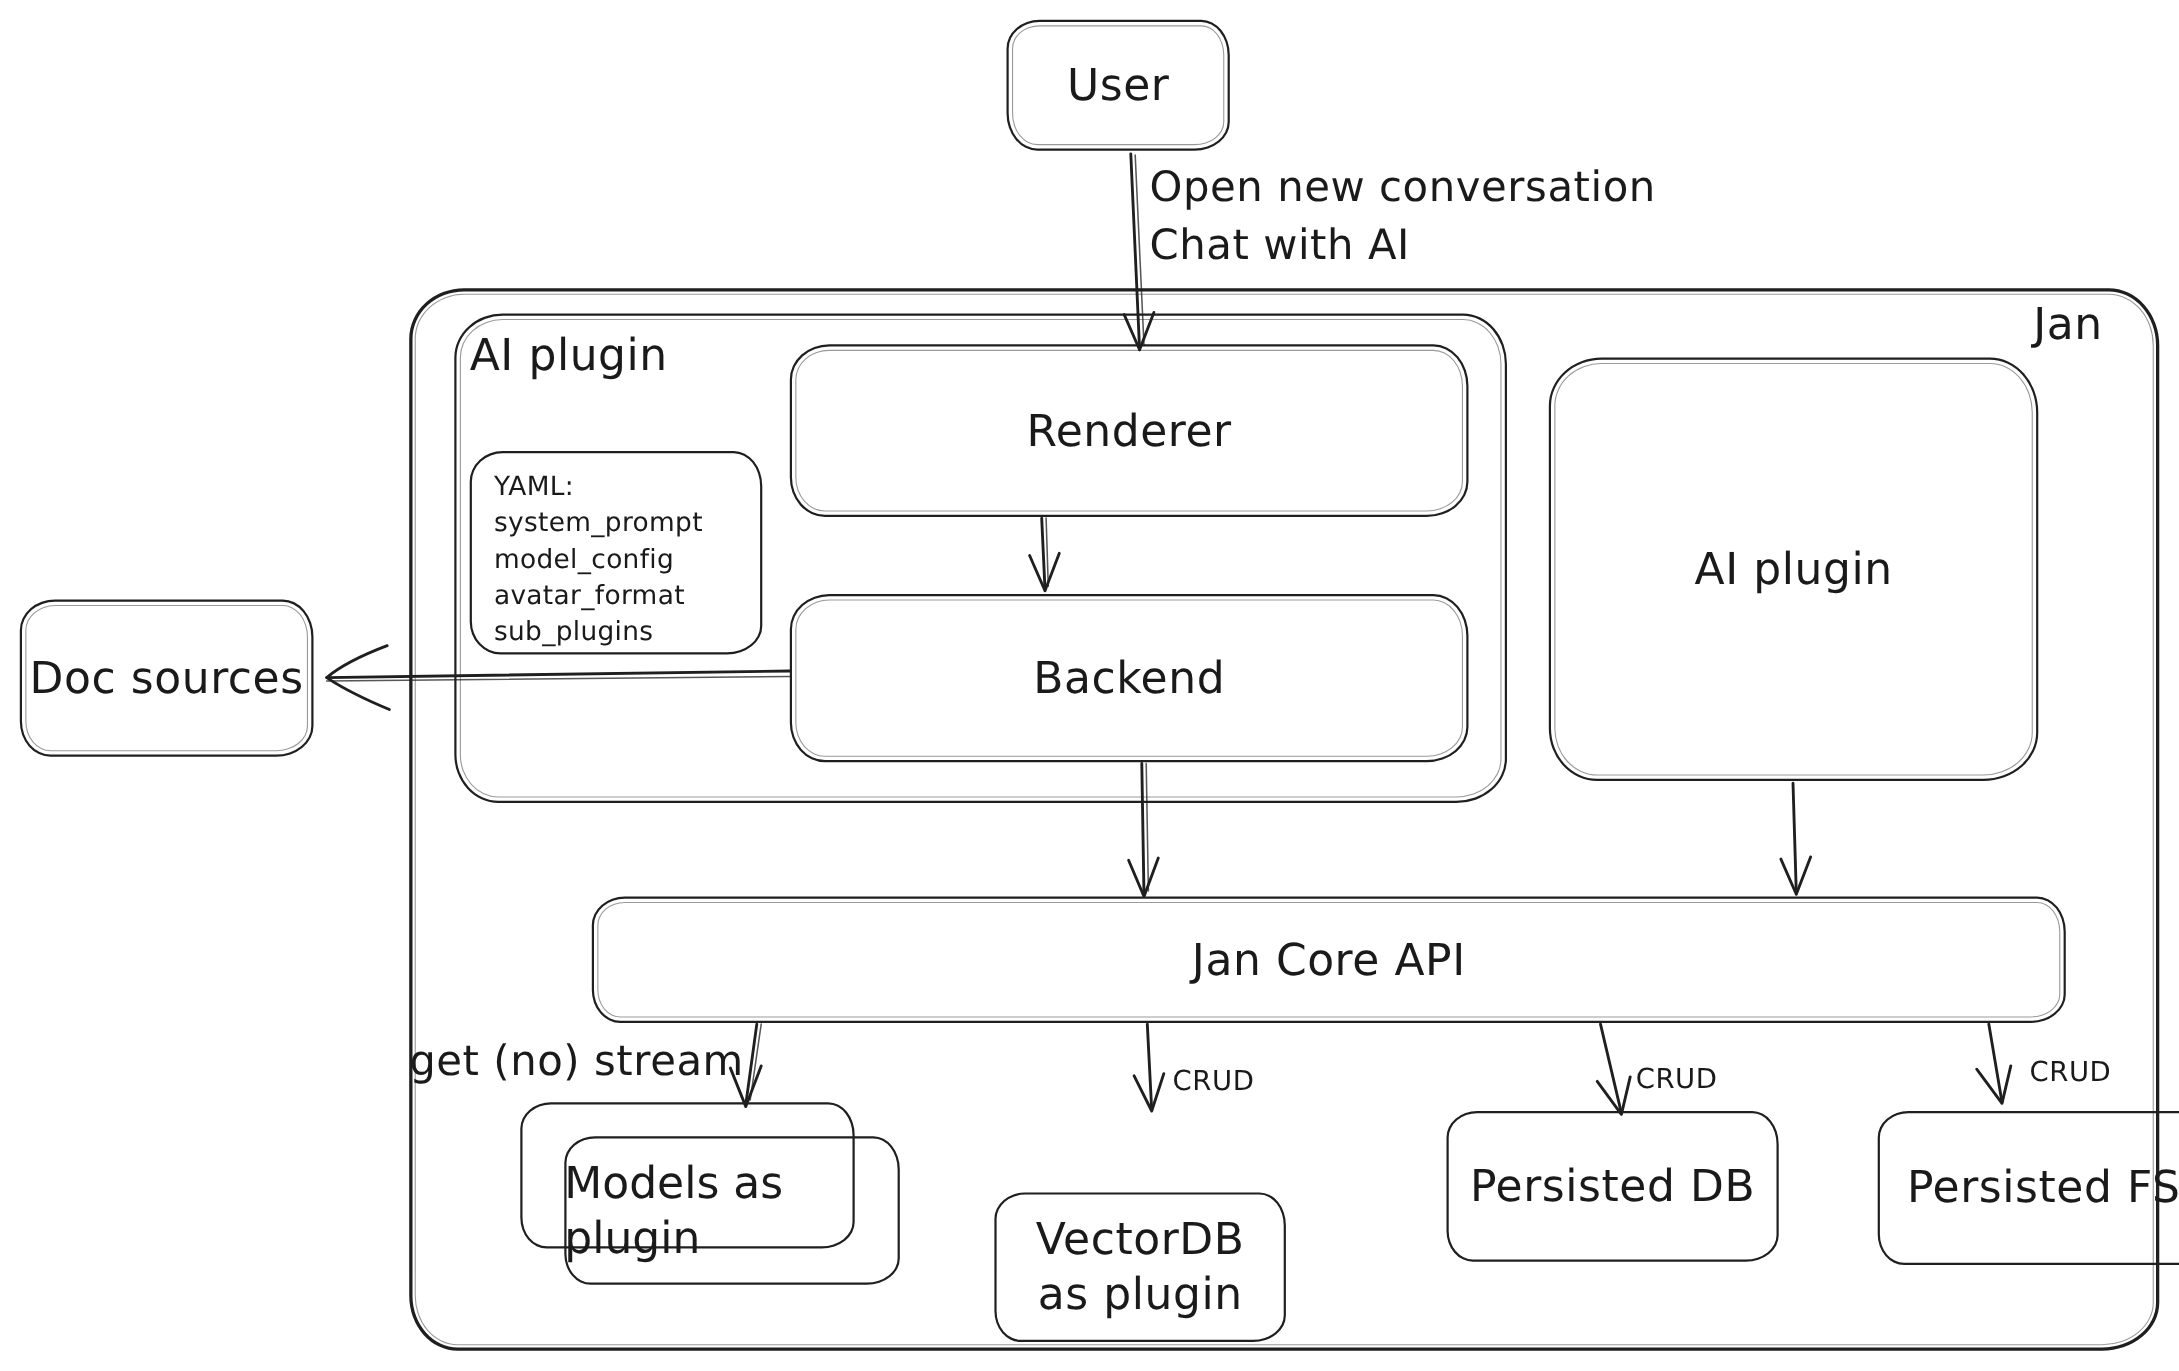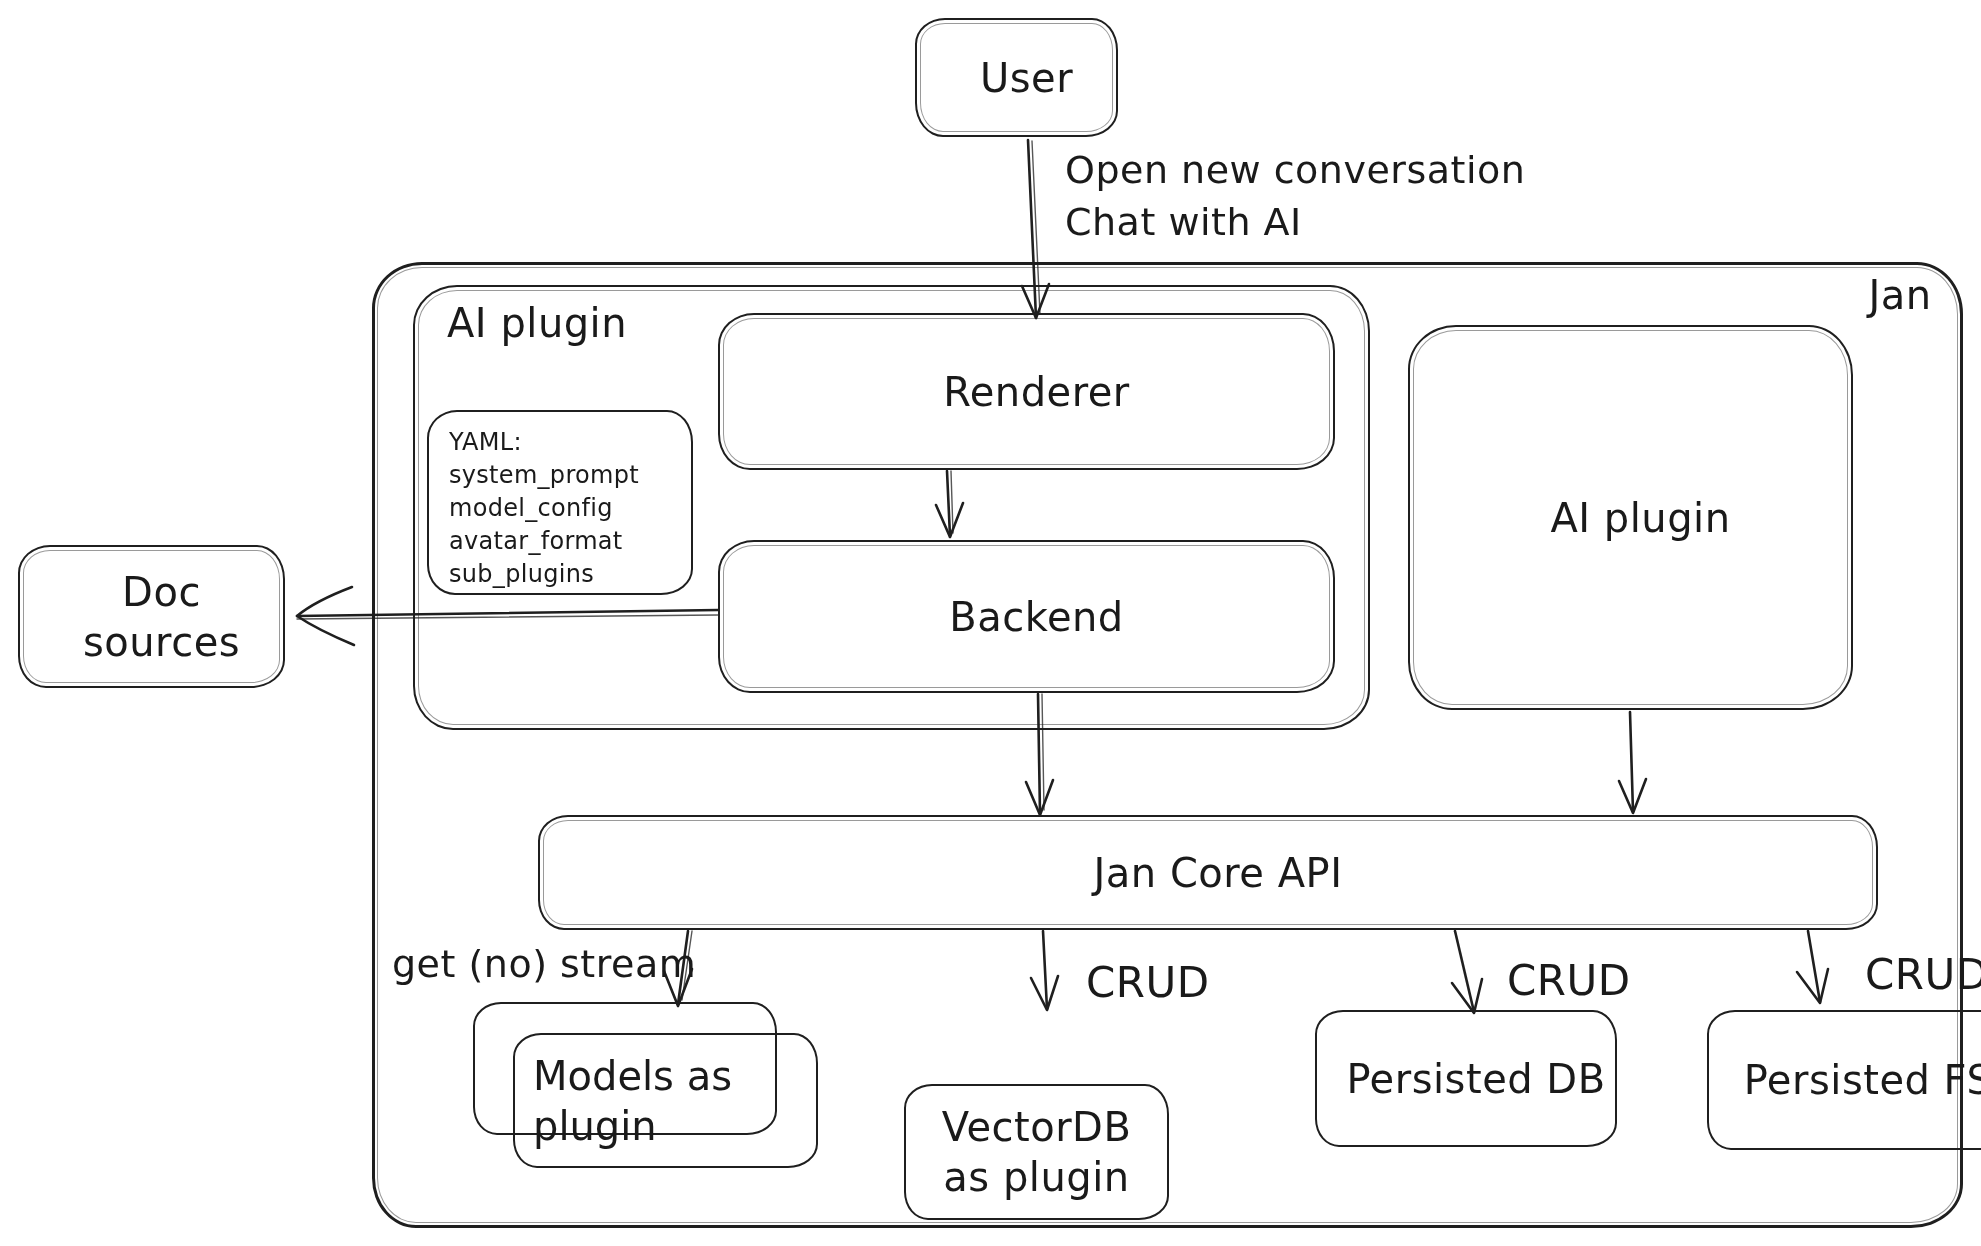--- a/index.html
+++ b/index.html
@@ -26,21 +26,21 @@
     outline:1.5px solid rgba(31,31,31,0.45);
     outline-offset:-6px;
   }
   .container-box{justify-content:flex-start;align-items:flex-start;}
   .floating-label{
     position:absolute;
     font-size:38px;
     letter-spacing:0.5px;
     white-space:nowrap;
   }
-  .crud{font-size:42px;}
+  .crud{font-size:25px;margin-top:10px;}
   .corner-label{font-size:40px;}
   .yaml{
     position:absolute;
     left:427px;top:410px;width:266px;height:185px;
     border:2.5px solid #1f1f1f;
     border-radius:30px 26px 32px 28px / 28px 32px 26px 30px;
     box-sizing:border-box;
     padding:14px 0 0 20px;
     font-size:24px;
     line-height:33px;
@@ -52,21 +52,21 @@
     z-index:6;
   }
   svg.edges path{
     fill:none;
     stroke:#1f1f1f;
     stroke-width:2.6;
     stroke-linecap:round;
     stroke-linejoin:round;
   }
   svg.edges path.dup{stroke-width:1.4;stroke:rgba(31,31,31,0.75);}
-  .lbl{z-index:7;padding-left:20px;}
+  .lbl{z-index:7;}
   
   #box-user{left:915px;top:18px;width:203px;height:119px;border-radius:30px 26px 32px 28px / 26px 32px 26px 34px;}
   #box-jan{left:372px;top:262px;width:1591px;height:966px;border-radius:50px 46px 52px 44px / 46px 52px 44px 50px;border-width:3px;}
   #box-ai-group{left:413px;top:285px;width:957px;height:445px;border-radius:44px 40px 46px 40px / 40px 46px 40px 44px;}
   #box-renderer{left:718px;top:313px;width:617px;height:157px;border-radius:36px 32px 38px 32px / 32px 38px 32px 36px;}
   #box-backend{left:718px;top:540px;width:617px;height:153px;border-radius:36px 32px 38px 32px / 32px 38px 32px 36px;text-align:center;}
   #box-ai-right{left:1408px;top:325px;width:445px;height:385px;border-radius:48px 44px 50px 44px / 44px 50px 44px 48px;}
   #box-doc{left:18px;top:545px;width:267px;height:143px;border-radius:32px 28px 34px 28px / 28px 34px 28px 32px;}
   #box-api{left:538px;top:815px;width:1340px;height:115px;border-radius:30px 26px 32px 26px / 26px 32px 26px 30px;}
   #box-models-back{left:473px;top:1002px;width:304px;height:133px;border-radius:28px 24px 30px 24px / 24px 30px 24px 28px;}

